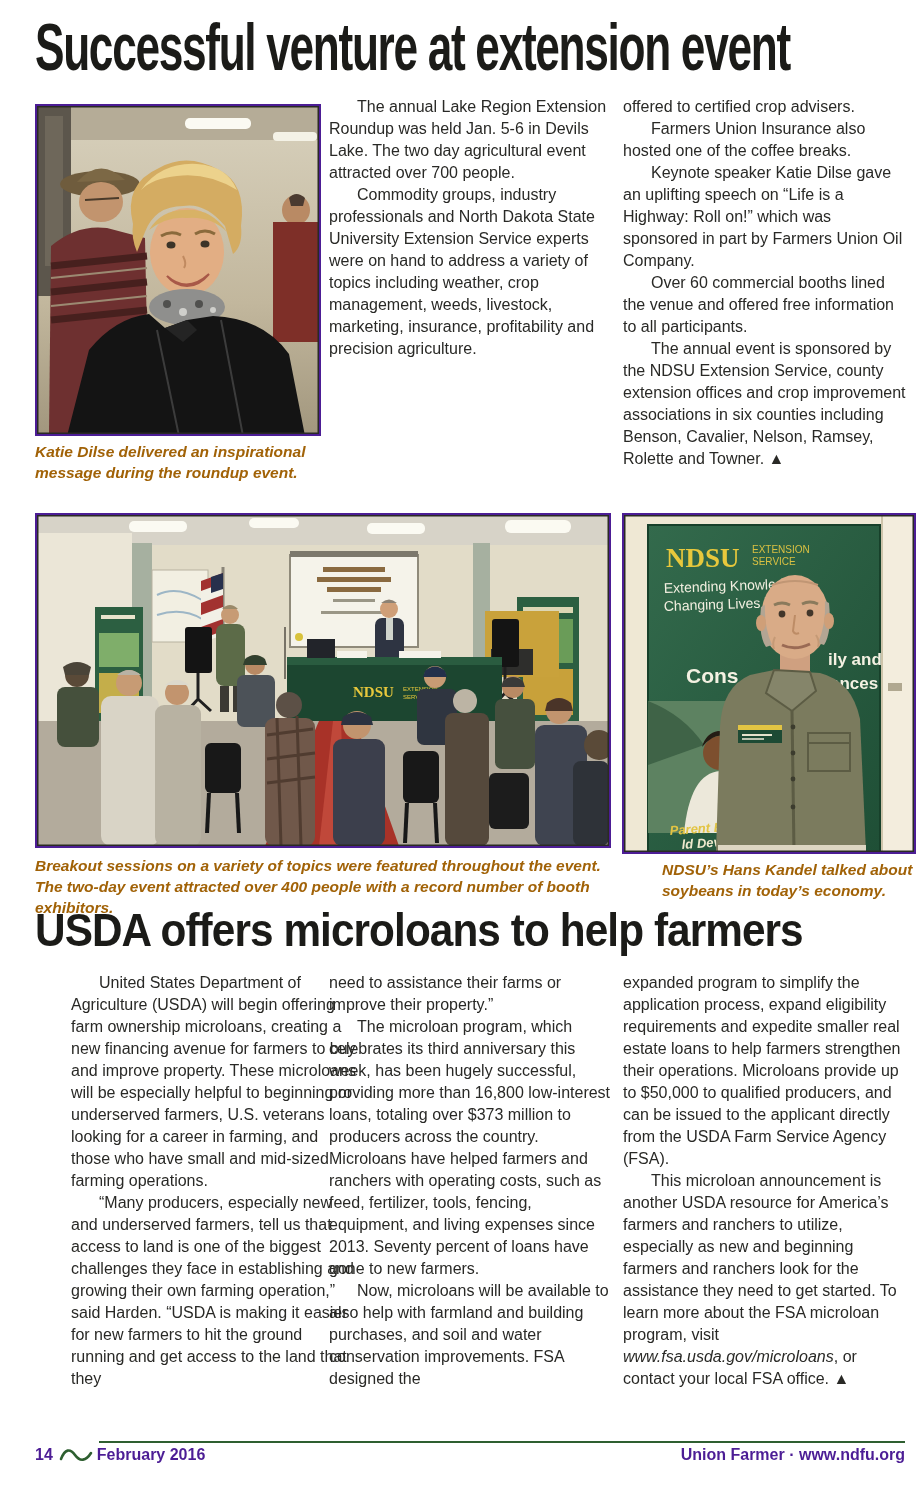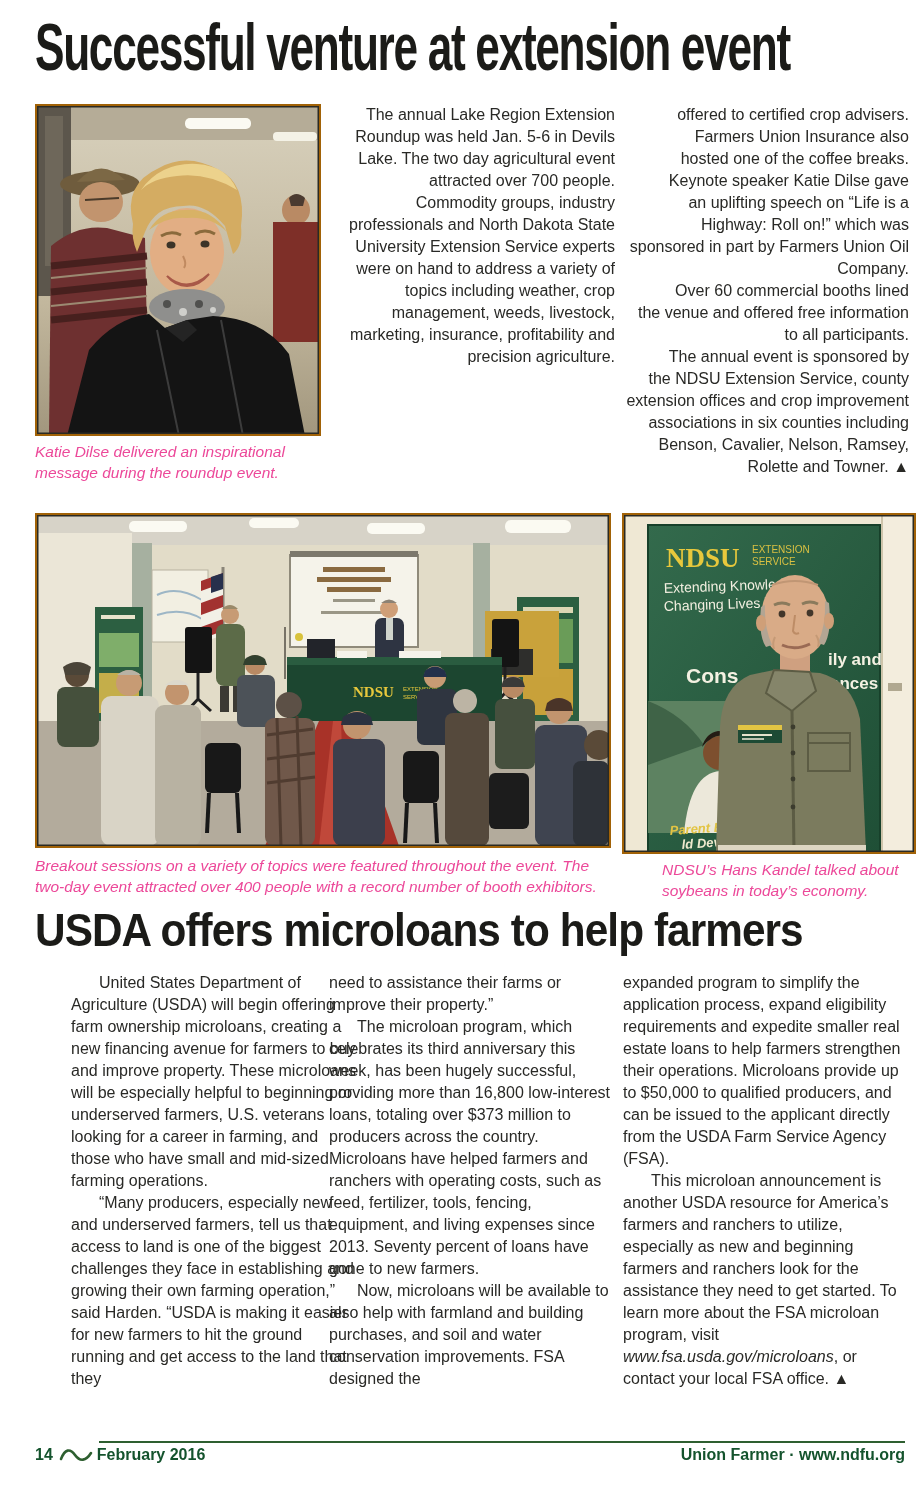--- a/index.html
+++ b/index.html
@@ -11,40 +11,40 @@
   .headline{position:absolute;left:35px;color:#1b1b18;font-weight:bold;white-space:nowrap;}
   .headline .squeeze{display:inline-block;transform-origin:left top;}
   #headline1{top:8px;}
   #headline1 .squeeze{font-size:67px;letter-spacing:-2px;transform:scaleX(0.66);}
   #headline2{top:903px;}
   #headline2 .squeeze{font-size:46px;letter-spacing:-1px;transform:scaleX(0.92);}
   
   .col{position:absolute;width:286px;font-size:16px;line-height:22px;color:#292926;text-align:left;}
   .col p{margin:0;}
   .col p.ind{text-indent:28px;}
-  .a1{top:104px;text-align:right;}
+  .a1{top:96px;}
   .a2{top:972px;}
   .c1{left:35px;margin-left:36px;}
   .c2{left:329px;}
   .c3{left:623px;}
   .url{font-style:italic;}
   
-  .photo{position:absolute;border:2px solid #a16207;box-sizing:border-box;background:#b8ad97;}
+  .photo{position:absolute;border:2px solid #4c1d95;box-sizing:border-box;background:#b8ad97;}
   #photo-dilse{left:35px;top:104px;width:286px;height:332px;}
   #photo-breakout{left:35px;top:513px;width:576px;height:335px;}
   #photo-kandel{left:622px;top:513px;width:294px;height:341px;}
   .photo svg{display:block;width:100%;height:100%;}
   
-  .caption{position:absolute;font-weight:normal;font-style:italic;font-size:15.5px;line-height:21px;color:#ec4899;}
+  .caption{position:absolute;font-weight:bold;font-style:italic;font-size:15.5px;line-height:21px;color:#a16207;}
   #caption-dilse{left:35px;top:441px;width:286px;}
   #caption-breakout{left:35px;top:855px;width:578px;}
   #caption-kandel{left:626px;top:859px;width:286px;margin-left:36px;}
   
   #footer-rule{position:absolute;left:99px;top:1441px;width:806px;height:2px;background:#2e5f30;}
-  .footer-text{position:absolute;top:1446px;font-size:16px;font-weight:bold;color:#14532d;white-space:nowrap;}
+  .footer-text{position:absolute;top:1446px;font-size:16px;font-weight:bold;color:#4c1d95;white-space:nowrap;}
   #footer-left{left:35px;}
   #footer-left .squiggle{display:inline-block;vertical-align:-3px;margin:0 4px 0 6px;}
   #footer-right{right:18px;}
 </style>
 </head>
 <body>
 
 <div class="headline" id="headline1">
   <span class="squeeze">Successful venture at extension event</span>
 </div>

